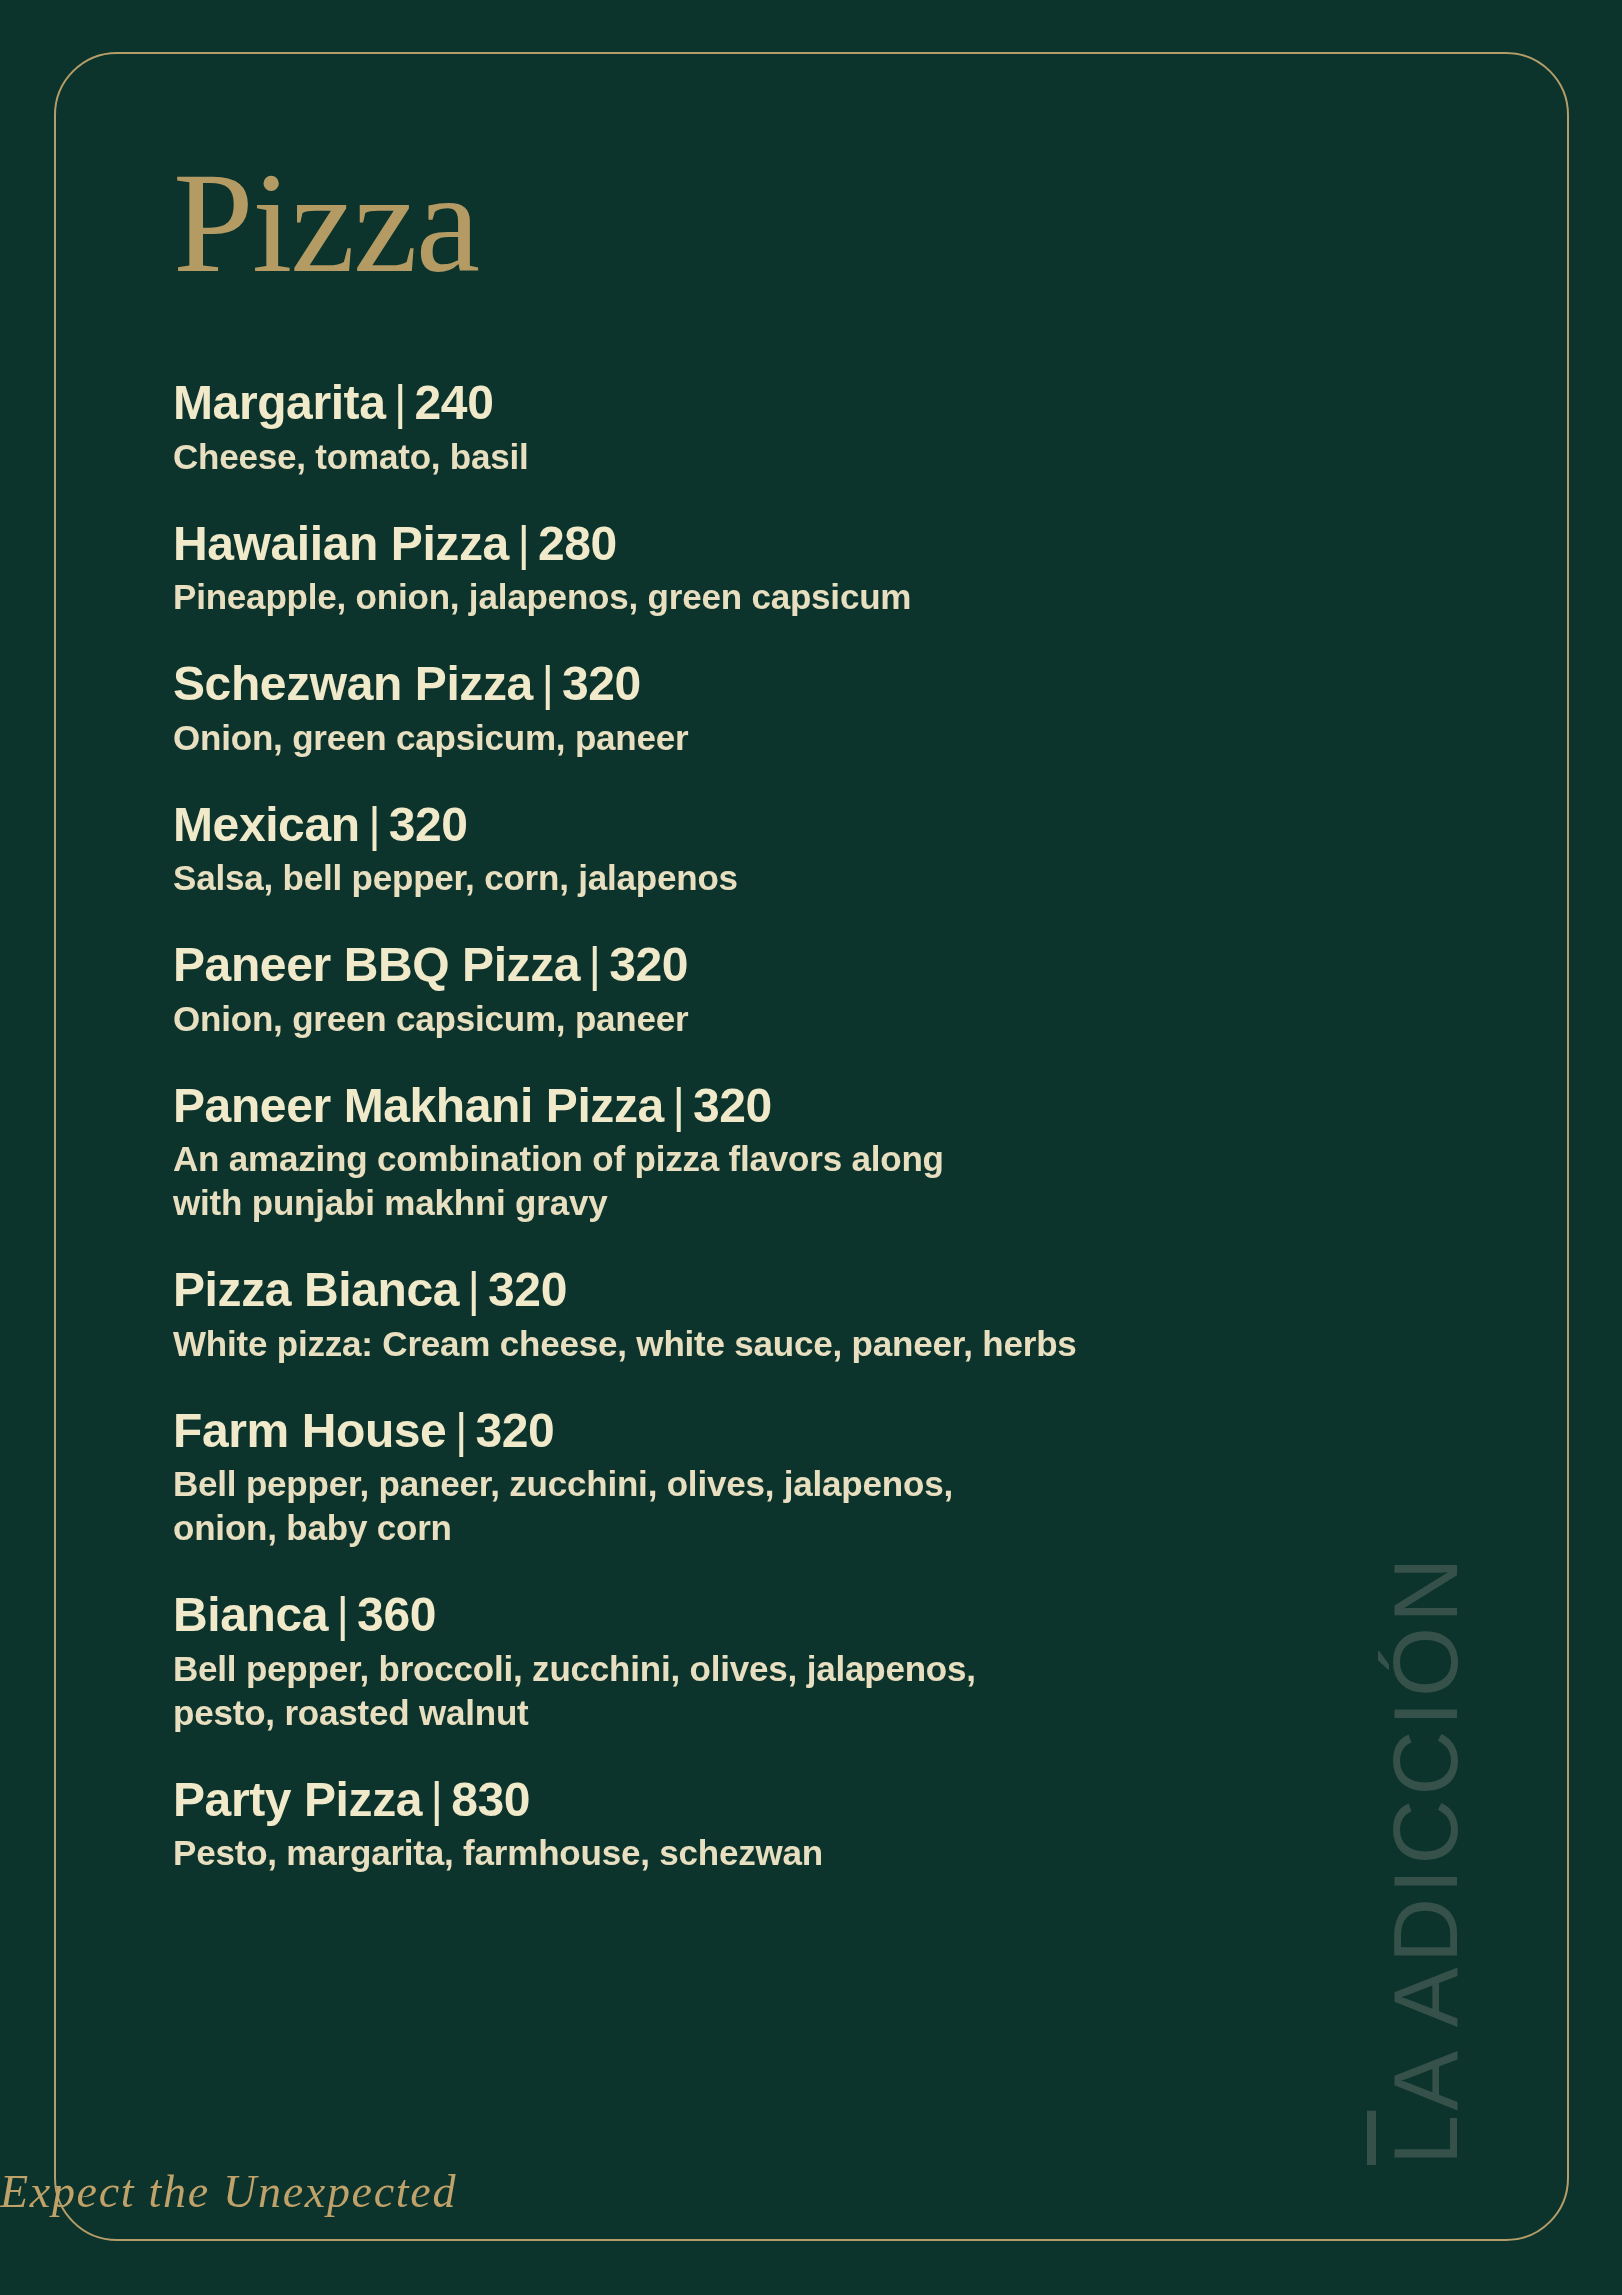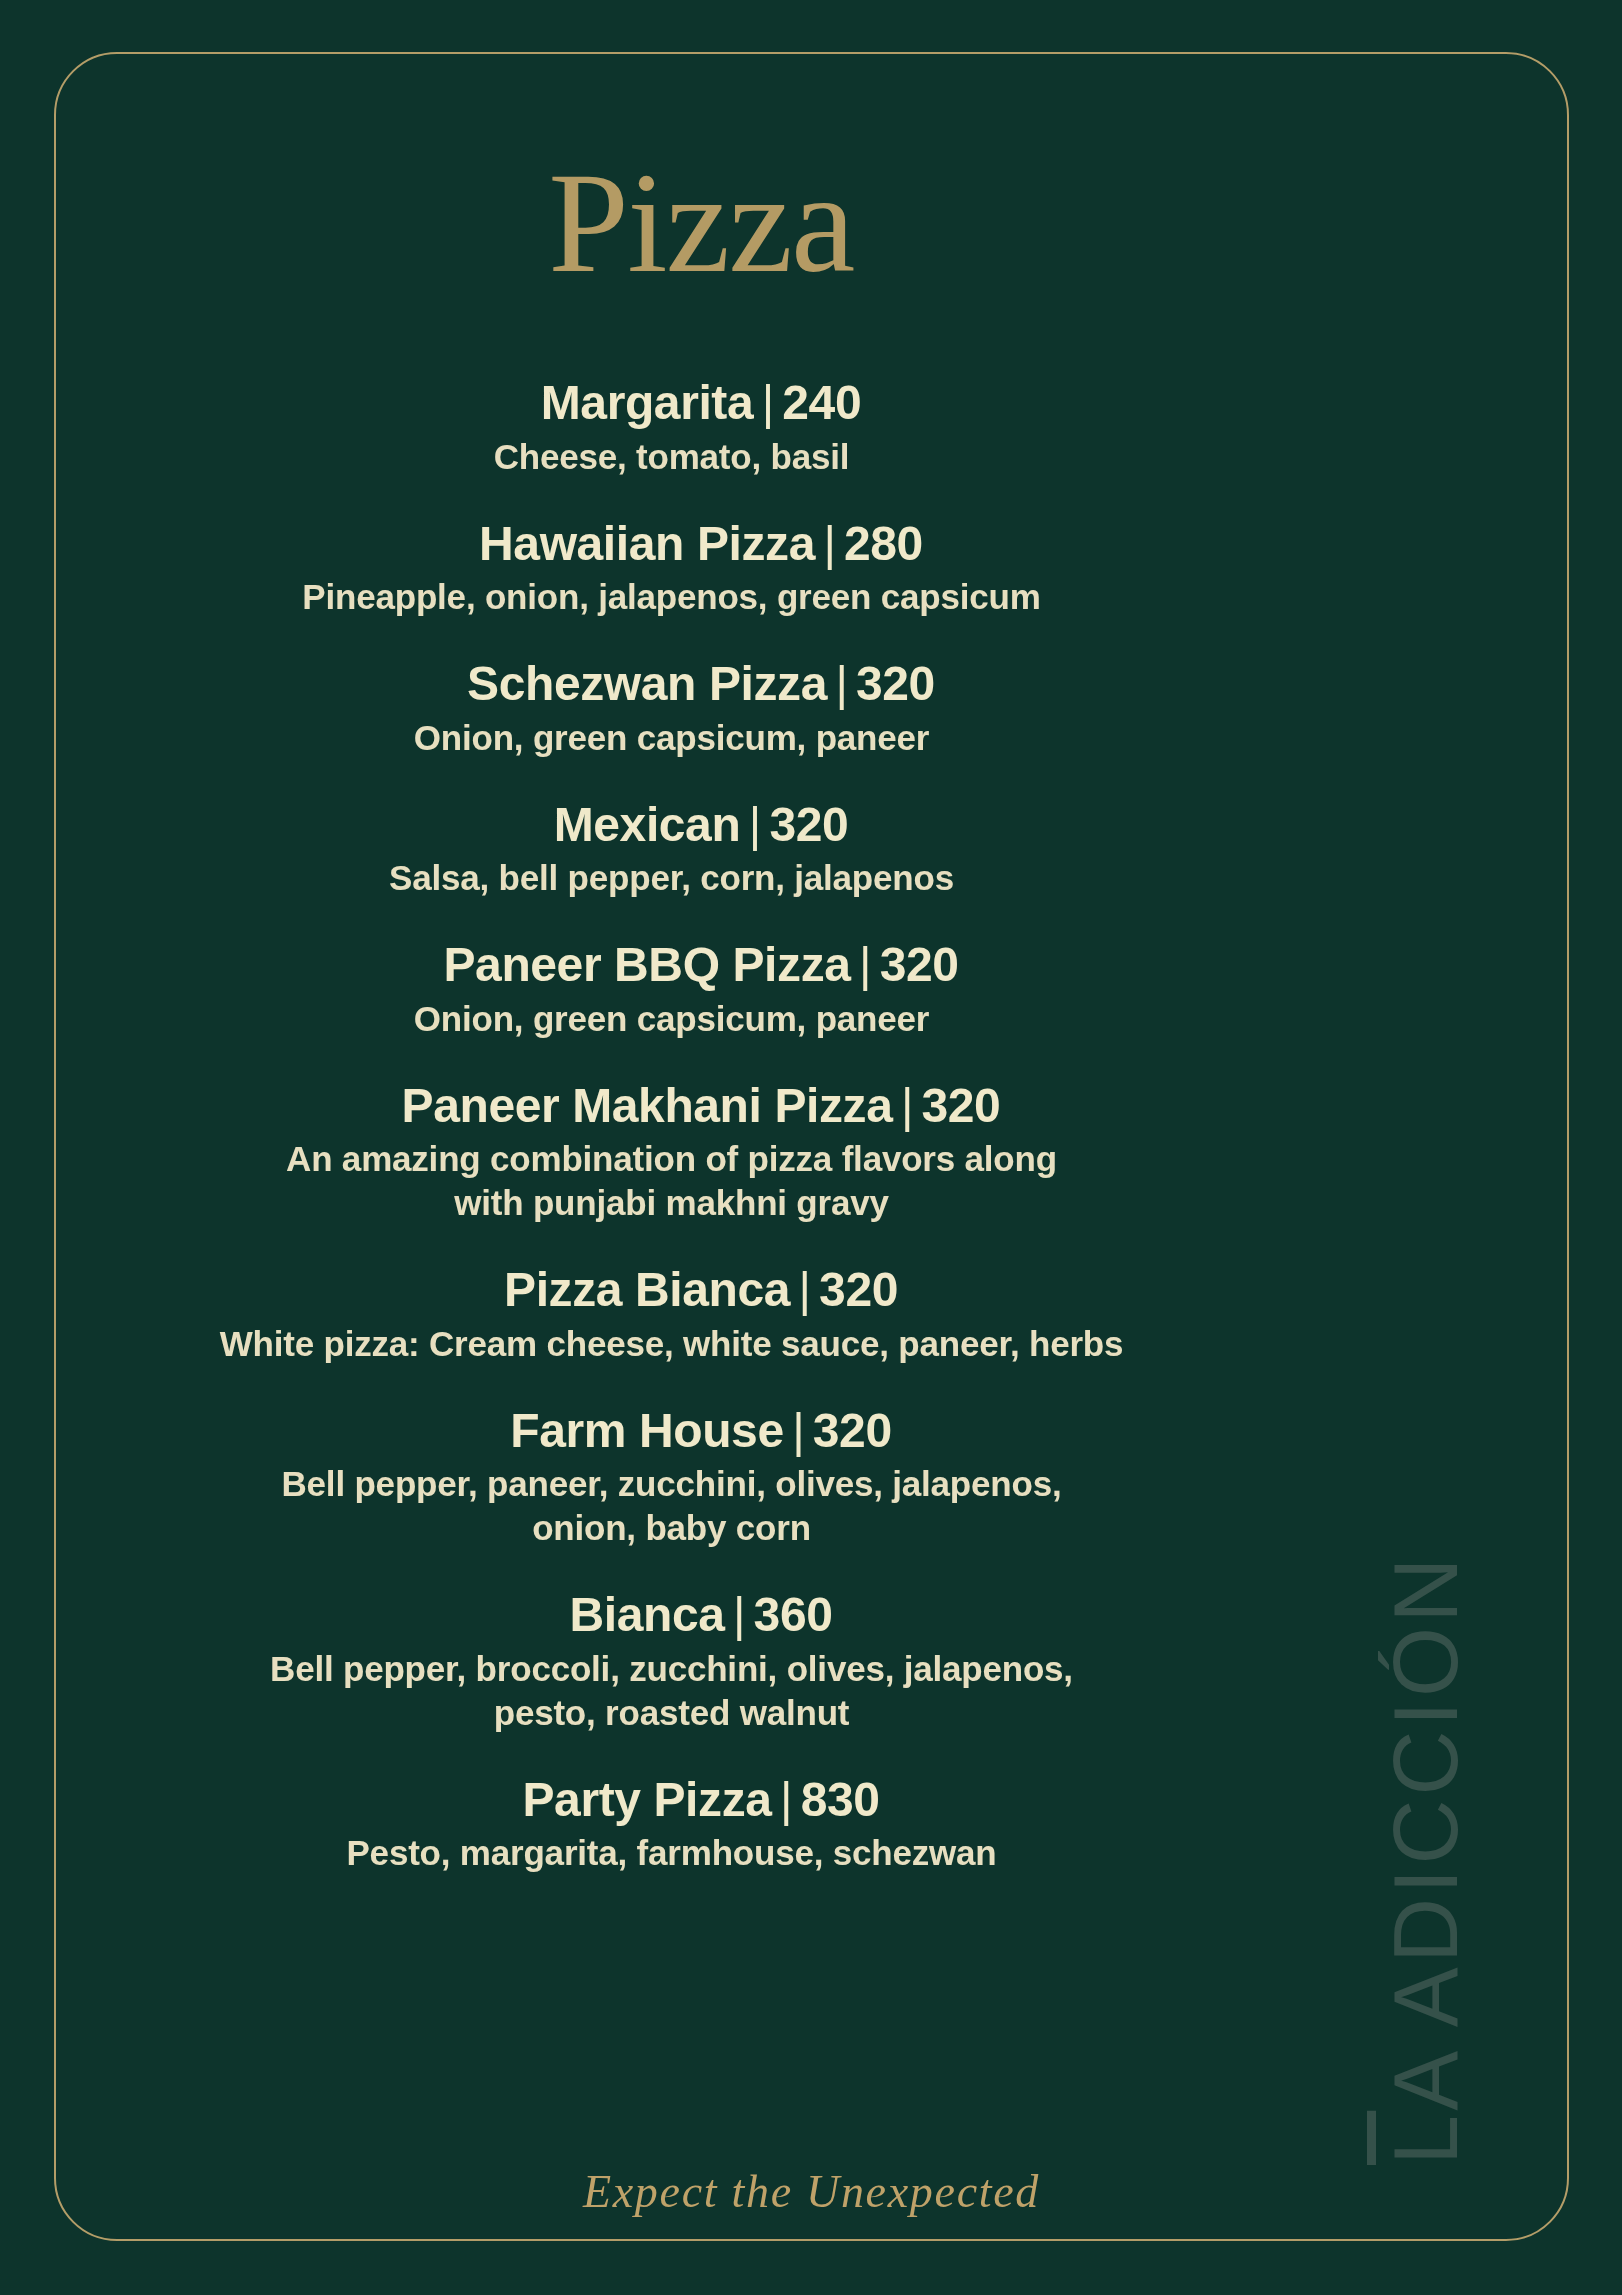--- a/index.html
+++ b/index.html
@@ -15,21 +15,20 @@
     left: 54px; top: 52px; right: 54px; bottom: 54px;
     border: 2.5px solid #b49d68;
     border-radius: 63px;
     pointer-events: none;
   }
   .content {
     position: absolute;
     left: 173px;
     top: 150px;
     width: 1056px;
-    text-align: center;
   }
   .page-title {
     font-family: "Liberation Serif", serif;
     font-weight: 400;
     font-size: 145px;
     line-height: 1.0;
     letter-spacing: -1.7px;
     color: #b49b64;
     margin-bottom: 78px;
   }
@@ -65,21 +64,20 @@
     color: #35514a;
     white-space: nowrap;
     line-height: 110px;
     pointer-events: none;
   }
   .watermark::first-letter { text-decoration: overline; }
   .tagline {
     position: absolute;
     left: 0; right: 0;
     top: 2165px;
-    text-align: center;
     font-family: "Liberation Serif", serif;
     font-style: italic;
     font-size: 46px;
     letter-spacing: 1.7px;
     color: #bfa269;
   }
 </style>
 </head>
 <body>
 

